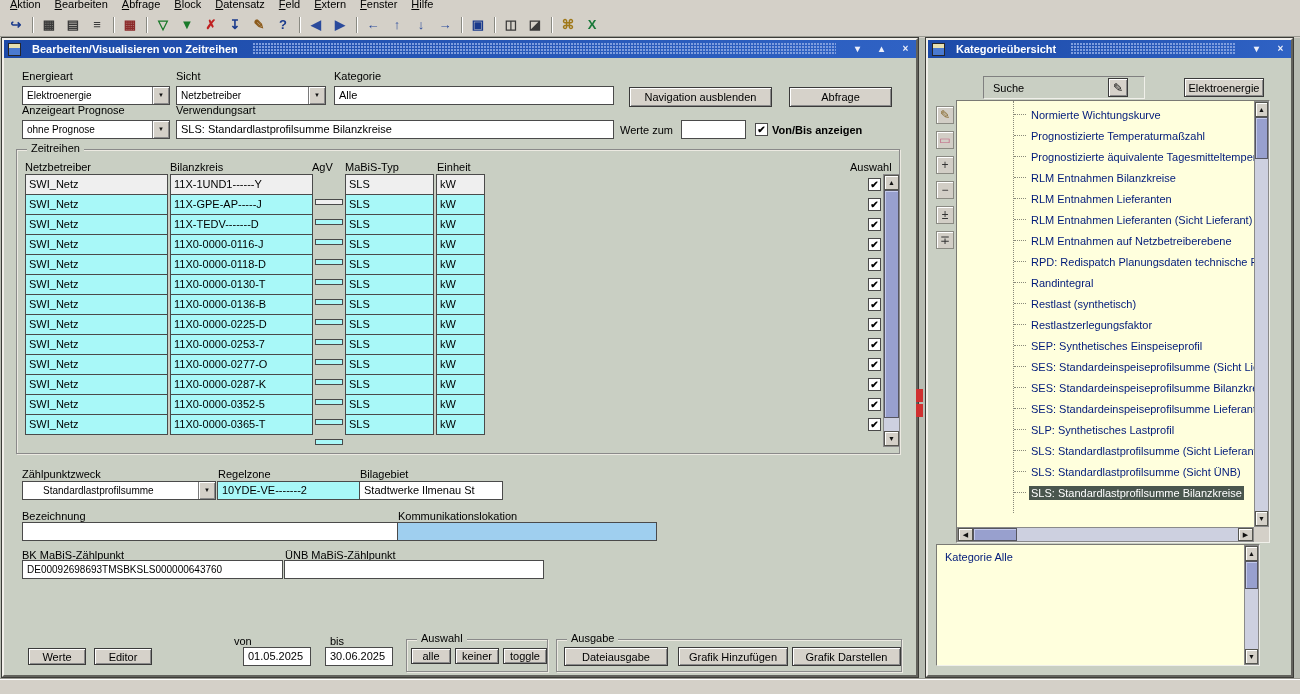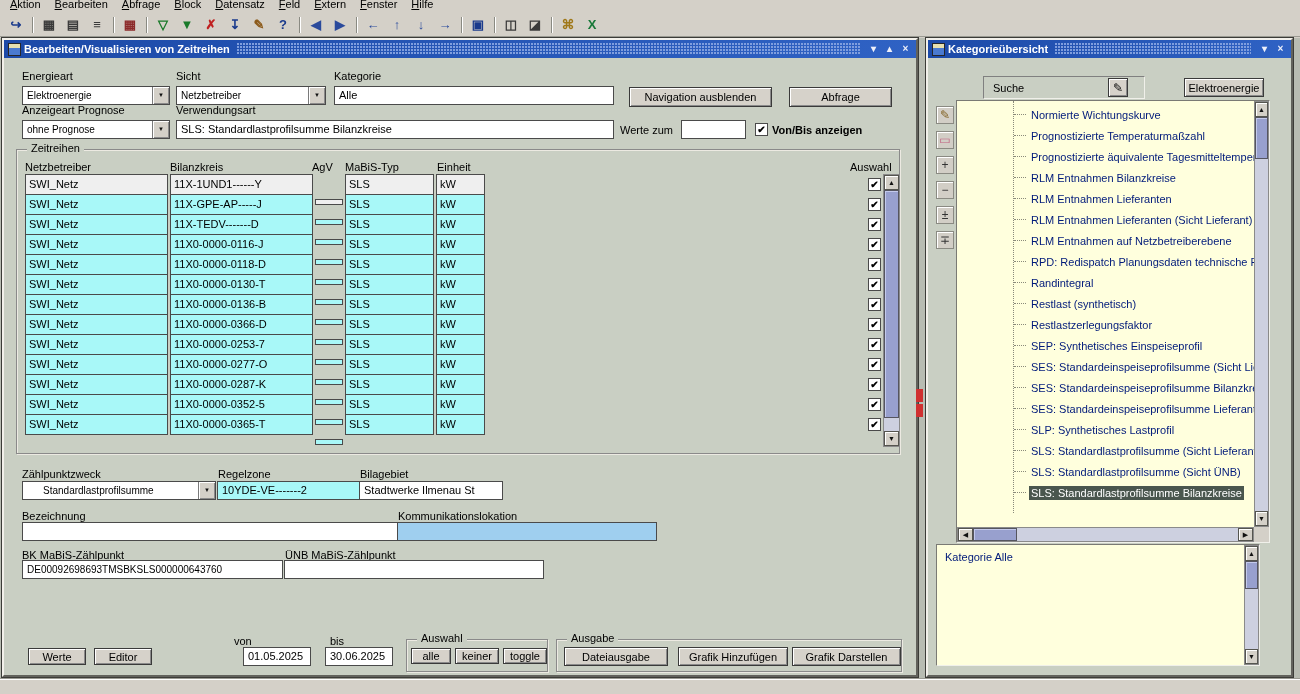--- a/index.html
+++ b/index.html
@@ -13,21 +13,21 @@
   .menu-item::first-letter{text-decoration:underline;}
   .toolbar{position:absolute;left:0;top:13px;height:24px;width:100%;background:#d4d0c8;border-bottom:1px solid #9a9a92;}
   .tb-icons{display:flex;align-items:center;height:23px;padding-left:4px;}
   .tb-btn{width:24px;height:22px;display:flex;align-items:center;justify-content:center;font-size:13px;font-weight:bold;color:var(--c,#222);}
   .tb-btn.sep{width:9px;height:20px;position:relative;font-size:0;}
   .tb-btn.sep::before{content:"";position:absolute;left:4px;top:2px;bottom:2px;width:0;border-left:1px solid #8a8a82;border-right:1px solid #fff;}
 
   
   .mdi{position:absolute;left:0;top:38px;width:1300px;height:640px;background:#b8bcb2;}
   .window{position:absolute;background:#c9cfc3;border:2px solid;border-color:#f2f0ea #62625c #62625c #f2f0ea;box-shadow:0 0 0 1px #3c3c38;}
-  .titlebar{height:18px;display:flex;align-items:center;gap:3px;padding:0 4px;background:linear-gradient(90deg,#1c4aa8,#2f62c4);color:#fff;font-weight:bold;}
+  .titlebar{height:18px;display:flex;align-items:center;gap:11px;padding:0 4px;background:linear-gradient(90deg,#1c4aa8,#2f62c4);color:#fff;font-weight:bold;}
   .win-icon{width:13px;height:13px;flex:none;background:linear-gradient(180deg,#e6e0b0 0 35%,#4a7ad0 35% 100%);border:1px solid #26262a;}
   .title-text{white-space:nowrap;}
   .dots{flex:1;align-self:stretch;margin:3px 4px;background-image:radial-gradient(circle at 1px 1px,#7f9ede 34%,transparent 40%);background-size:3px 3px;}
   .t-ctl{width:13px;text-align:center;color:#eef0fa;font-size:10px;line-height:16px;}
   .canvas{position:absolute;left:0;top:18px;right:0;bottom:0;background:#c9cfc3;}
 
   .lbl{position:absolute;white-space:nowrap;}
   .field,.combo{position:absolute;height:19px;background:#fff;border:1px solid #4a4a4a;padding:2px 4px;font-size:11px;line-height:13px;white-space:nowrap;overflow:hidden;}
   .combo{padding-right:20px;}
   .dd{position:absolute;right:0;top:0;bottom:0;width:17px;background:#d4d0c8;border-left:1px solid #7a7a7a;box-shadow:inset 1px 1px 0 #fff,inset -1px -1px 0 #8a8a8a;display:flex;align-items:center;justify-content:center;font-size:6px;color:#111;}
@@ -230,21 +230,21 @@
             <div class="row">
               <span class="cell c1">SWI_Netz</span>
               <span class="cell c2">11X0-0000-0136-B</span>
               <span class="cell c3">NB</span>
               <span class="cell c4">SLS</span>
               <span class="cell c5">kW</span>
               <span class="rowcb">✔</span>
             </div>
             <div class="row">
               <span class="cell c1">SWI_Netz</span>
-              <span class="cell c2">11X0-0000-0366-D</span>
+              <span class="cell c2">11X0-0000-0225-D</span>
               <span class="cell c3">NB</span>
               <span class="cell c4">SLS</span>
               <span class="cell c5">kW</span>
               <span class="rowcb">✔</span>
             </div>
             <div class="row">
               <span class="cell c1">SWI_Netz</span>
               <span class="cell c2">11X0-0000-0253-7</span>
               <span class="cell c3">NB</span>
               <span class="cell c4">SLS</span>

